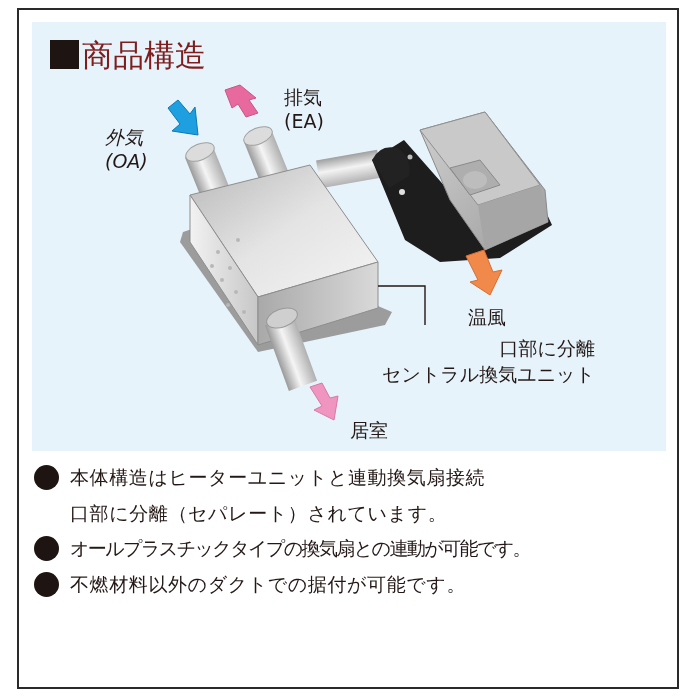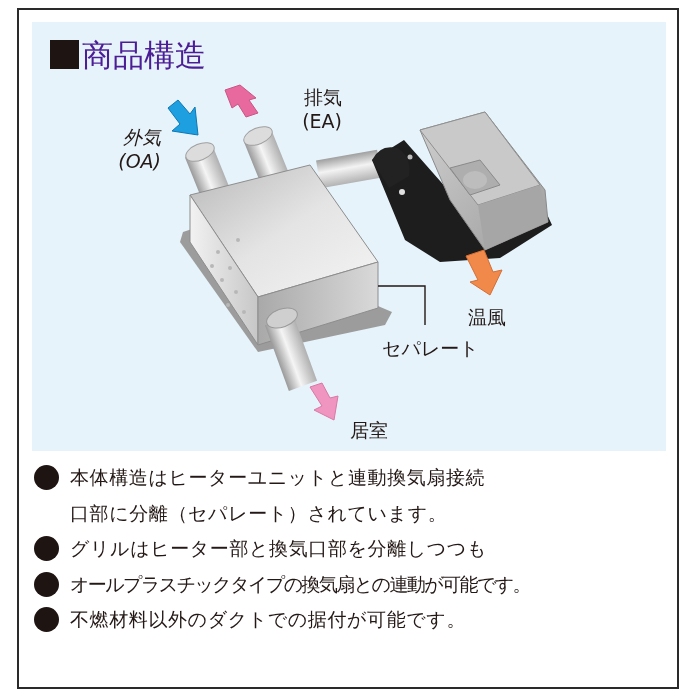--- a/index.html
+++ b/index.html
@@ -3,25 +3,25 @@
   <meta charset="utf-8">
   <style>
     html, body { margin: 0; padding: 0; background: #ffffff; }
     body { width: 700px; height: 700px; position: relative; overflow: hidden;
       font-family: "DejaVu Sans", "Liberation Sans", sans-serif; color: #231815; }
     .frame { position: absolute; left: 17px; top: 8px; width: 662px; height: 681px;
       border: 2px solid #2a2a2a; box-sizing: border-box; background: #fff; }
     .panel { position: absolute; left: 32px; top: 22px; width: 634px; height: 429px;
       background: #e6f3fb; }
     .title { position: absolute; left: 50px; top: 36px; font-size: 31px; line-height: 38px;
-      color: #4c1d95; white-space: nowrap; }
+      color: #7f1d1d; white-space: nowrap; }
     .title .sq { display: inline-block; width: 29px; height: 29px; background: #1e1411;
       vertical-align: -3px; margin-right: 3px; }
     .lbl { position: absolute; font-size: 19px; line-height: 24px; color: #231815;
-      text-align: right; white-space: nowrap; }
+      text-align: left; white-space: nowrap; }
     .lbl-left { text-align: right; }
     .bullets { position: absolute; left: 34px; top: 460px; width: 640px; }
     .bl { position: relative; height: 35.5px; font-size: 19px; line-height: 35px;
       white-space: nowrap; color: #231815; }
     .bl .dot { position: absolute; left: 0; top: 5px; width: 25px; height: 25px;
       border-radius: 50%; background: #1e1411; }
     .bl .txt { position: absolute; left: 36px; top: 0; letter-spacing: 0.6px; }
     .bl.cond .txt { letter-spacing: -1.6px; text-align: right; }
     svg.art { position: absolute; left: 0; top: 0; }
   </style>
@@ -130,34 +130,31 @@
   <div>外気</div>
   <div>(OA)</div>
 </div>
 <div class="lbl" style="left:284px; top:85px; width:58px;">
   <div>排気</div>
   <div>(EA)</div>
 </div>
 <div class="lbl lbl-left" style="left:468px; top:305px;">温風</div>
 <div class="lbl lbl-left" style="left:350px; top:418px;">居室</div>
 <div class="lbl lbl-left" style="left:382px; top:335px; line-height:26px;">
-  <div>セパレート</div>
+  <div>口部に分離</div>
+  <div>セントラル換気ユニット</div>
 </div>
 
 <div class="bullets">
   <div class="bl">
     <span class="dot"></span>
     <span class="txt">本体構造はヒーターユニットと連動換気扇接続</span>
   </div>
   <div class="bl">
     <span class="txt">口部に分離（セパレート）されています。</span>
-  </div>
-  <div class="bl">
-    <span class="dot"></span>
-    <span class="txt">グリルはヒーター部と換気口部を分離しつつも</span>
   </div>
   <div class="bl cond">
     <span class="dot"></span>
     <span class="txt">オールプラスチックタイプの換気扇との連動が可能です。</span>
   </div>
   <div class="bl">
     <span class="dot"></span>
     <span class="txt">不燃材料以外のダクトでの据付が可能です。</span>
   </div>
 </div>

